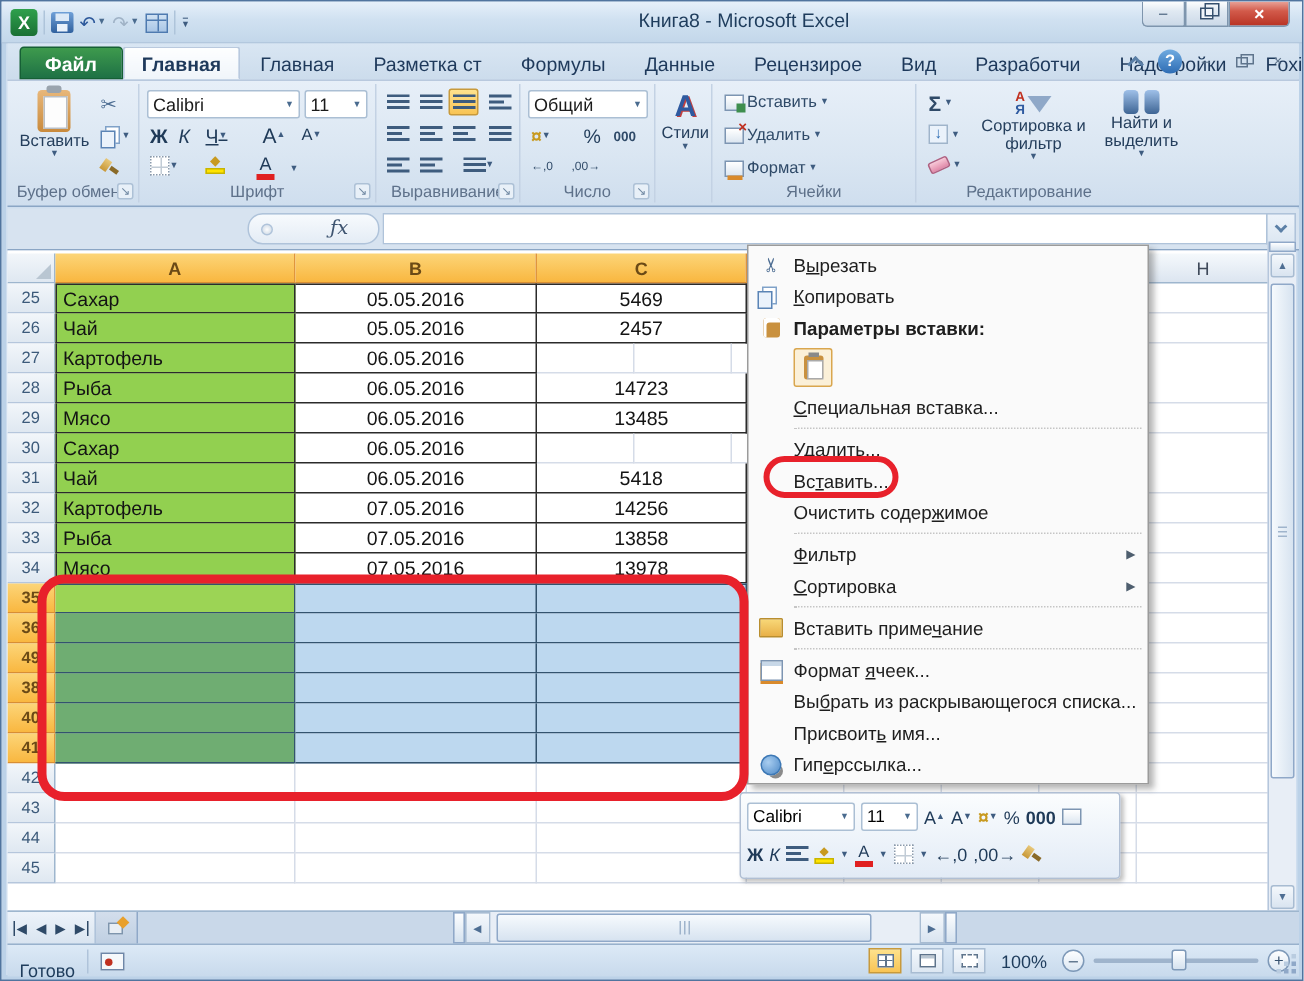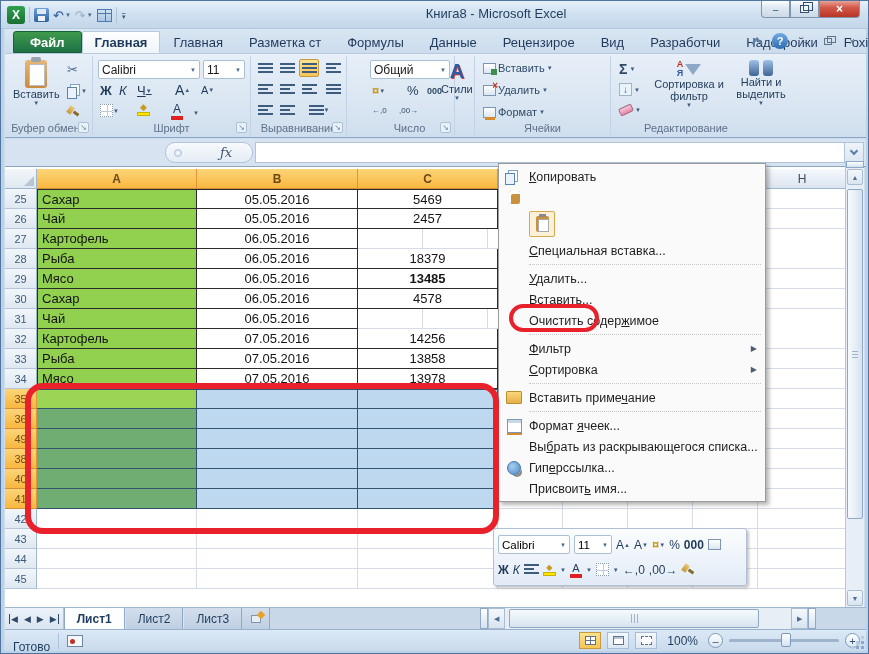--- a/index.html
+++ b/index.html
@@ -132,21 +132,21 @@
   .colheads{position:absolute;left:32px;top:2px;height:20px;display:flex;}
   .ch{height:20px;border-right:1px solid #9EB6CE;border-bottom:1px solid #9EB6CE;
      background:linear-gradient(#F5F9FC,#DCE5F0);display:flex;align-items:center;justify-content:center;
      font-size:12px;color:#3F4A5A;}
   .ch.sel{background:linear-gradient(#FCD578,#F9B740);border-right-color:#E0953C;border-bottom-color:#D88E34;color:#6B4A16;font-weight:bold;}
   .rows{position:absolute;left:0;top:22px;}
   .grow{display:flex;height:20px;}
   .rh{width:32px;flex:0 0 32px;border-right:1px solid #9EB6CE;border-bottom:1px solid #B5C6DC;
      background:linear-gradient(#F2F6FA,#DFE8F1);display:flex;align-items:center;justify-content:center;
      font-size:11px;color:#3C5A7A;}
-  .rh.sel{background:linear-gradient(#FCD578,#F9B740);border-right-color:#E0953C;border-bottom-color:#D88E34;color:#6B4A16;font-weight:normal;}
+  .rh.sel{background:linear-gradient(#FCD578,#F9B740);border-right-color:#E0953C;border-bottom-color:#D88E34;color:#6B4A16;font-weight:bold;}
   .cell{height:20px;font-size:13px;color:#141414;display:flex;align-items:center;
      border-right:1px solid #D5DCE8;border-bottom:1px solid #D5DCE8;overflow:hidden;}
   .cell.left{padding-left:4px;} .cell.center{justify-content:center;}
   .cell.green{background:#92D050;}
   .cell.dark{border-right-color:#2B2B2B;border-bottom-color:#2B2B2B;}
   .cell.dtop{border-top:1px solid #2B2B2B;height:20px;}
   .cell.dleft{border-left:1px solid #2B2B2B;}
   .cell.selg{background:#6FAD72;border-right-color:#33536E;border-bottom-color:#33536E;}
   .cell.selg.first{background:#9CD455;}
   .cell.selb{background:#BDD8EF;border-right-color:#33536E;border-bottom-color:#33536E;}
@@ -395,21 +395,21 @@
           <span class="lines short"></span>
         </div>
       <div class="alignbtn" style="left:54px;top:45px;width:28px;">
           <span class="lines"></span>
           <span class="dd6">▼</span>
         </div>
       <div class="glabel">Выравнивание</div>
       <div class="launcher">↘</div>
     </div>
 
-    <div class="group" style="left:360px;width:90px;">
+    <div class="group" style="left:342px;width:90px;">
       <div class="combo" style="position:absolute;left:5px;top:4px;width:80px;">
           <span>Общий</span>
           <span class="dd">▼</span>
         </div>
       <div class="fbtn" style="position:absolute;left:7px;top:27px;">
           <span class="ic-money">¤</span>
           <span class="dd6">▼</span>
         </div>
       <div class="fbtn" style="position:absolute;left:42px;top:27px;">%</div>
       <div class="fbtn t000" style="position:absolute;left:62px;top:30px;">000</div>
@@ -532,53 +532,53 @@
           <div class="cell " style="width: 65px;"></div>
           <div class="cell " style="width: 65px;"></div>
           <div class="cell " style="width: 65px;"></div>
           <div class="cell " style="width: 65px;"></div>
           <div class="cell " style="width: 89px;"></div>
         </div>
         <div class="grow">
           <div class="rh">28</div>
           <div class="cell green dark dleft left" style="width: 160px;">Рыба</div>
           <div class="cell dark center" style="width: 161px;">06.05.2016</div>
-          <div class="cell dark center" style="width: 140px;">18379</div>
+          <div class="cell dark center" style="width: 140px;">14723</div>
           <div class="cell " style="width: 65px;"></div>
           <div class="cell " style="width: 65px;"></div>
           <div class="cell " style="width: 65px;"></div>
           <div class="cell " style="width: 65px;"></div>
           <div class="cell " style="width: 89px;"></div>
         </div>
         <div class="grow">
           <div class="rh">29</div>
           <div class="cell green dark dleft left" style="width: 160px;">Мясо</div>
           <div class="cell dark center" style="width: 161px;">06.05.2016</div>
-          <div class="cell dark center" style="width: 140px; font-weight: bold;">13485</div>
+          <div class="cell dark center" style="width: 140px;">13485</div>
           <div class="cell " style="width: 65px;"></div>
           <div class="cell " style="width: 65px;"></div>
           <div class="cell " style="width: 65px;"></div>
           <div class="cell " style="width: 65px;"></div>
           <div class="cell " style="width: 89px;"></div>
         </div>
         <div class="grow">
           <div class="rh">30</div>
           <div class="cell green dark dleft left" style="width: 160px;">Сахар</div>
           <div class="cell dark center" style="width: 161px;">06.05.2016</div>
-          <div class="cell dark center" style="width: 140px;">4578</div>
           <div class="cell " style="width: 65px;"></div>
           <div class="cell " style="width: 65px;"></div>
           <div class="cell " style="width: 65px;"></div>
           <div class="cell " style="width: 65px;"></div>
           <div class="cell " style="width: 89px;"></div>
         </div>
         <div class="grow">
           <div class="rh">31</div>
           <div class="cell green dark dleft left" style="width: 160px;">Чай</div>
           <div class="cell dark center" style="width: 161px;">06.05.2016</div>
+          <div class="cell dark center" style="width: 140px;">5418</div>
           <div class="cell " style="width: 65px;"></div>
           <div class="cell " style="width: 65px;"></div>
           <div class="cell " style="width: 65px;"></div>
           <div class="cell " style="width: 65px;"></div>
           <div class="cell " style="width: 89px;"></div>
         </div>
         <div class="grow">
           <div class="rh">32</div>
           <div class="cell green dark dleft left" style="width: 160px;">Картофель</div>
           <div class="cell dark center" style="width: 161px;">07.05.2016</div>
@@ -731,25 +731,20 @@
     <div class="sbtn" style="bottom:1px;">▼</div>
   </div>
 
   <div class="sheetbar">
     <div class="nav">
       <span style="border-left:1px solid #2F4A68;padding-left:1px;">◀</span>
       <span>◀</span>
       <span>▶</span>
       <span style="border-right:1px solid #2F4A68;padding-right:1px;">▶</span>
     </div>
-    <div id="sheettabs" style="display:flex;">
-        <div class="stab active">Лист1</div>
-        <div class="stab">Лист2</div>
-        <div class="stab">Лист3</div>
-      </div>
     <div class="instab">
         <span class="ic-instab"></span>
       </div>
     <div class="hsplit"></div>
     <div class="hbtn">◀</div>
     <div class="htrack">
         <div class="hthumb"></div>
       </div>
     <div class="hbtn">▶</div>
     <div class="hsplit" style="margin-left:0;"></div>
@@ -774,25 +769,30 @@
       <div class="ztrack">
           <div class="zthumb"></div>
         </div>
       <div class="zbtn">+</div>
     </div>
     <div class="grip"></div>
   </div>
 
   <div class="cmenu" id="cmenu">
       <div class="mi">
+        <span class="mgut scissors-icon"></span>
+        <span class="mtxt">В<u>ы</u>резать</span>
+      </div>
+      <div class="mi">
         <span class="mgut copy-icon"></span>
         <span class="mtxt"><u>К</u>опировать</span>
       </div>
       <div class="mi">
         <span class="mgut clipboard-icon"></span>
+        <span class="mtxt b">Параметры вставки:</span>
       </div>
       <div class="mpaste">
         <div class="pbtn">
           <span class="mclip"></span>
         </div>
       </div>
       <div class="mi">
         <span class="mgut"></span>
         <span class="mtxt"><u>С</u>пециальная вставка...</span>
       </div>
@@ -828,26 +828,26 @@
       <div class="msep"></div>
       <div class="mi">
         <span class="mgut format-cells-icon"></span>
         <span class="mtxt">Формат <u>я</u>чеек...</span>
       </div>
       <div class="mi">
         <span class="mgut"></span>
         <span class="mtxt">Вы<u>б</u>рать из раскрывающегося списка...</span>
       </div>
       <div class="mi">
+        <span class="mgut"></span>
+        <span class="mtxt">Присвоит<u>ь</u> имя...</span>
+      </div>
+      <div class="mi">
         <span class="mgut hyperlink-icon"></span>
         <span class="mtxt">Гип<u>е</u>рссылка...</span>
-      </div>
-      <div class="mi">
-        <span class="mgut"></span>
-        <span class="mtxt">Присвоит<u>ь</u> имя...</span>
       </div>
     </div>
 
   <div class="minibar">
     <div class="mrow">
       <div class="mcombo" style="width:72px;">
           <span>Calibri</span>
           <span class="dd">▼</span>
         </div>
       <div class="mcombo" style="width:38px;">

